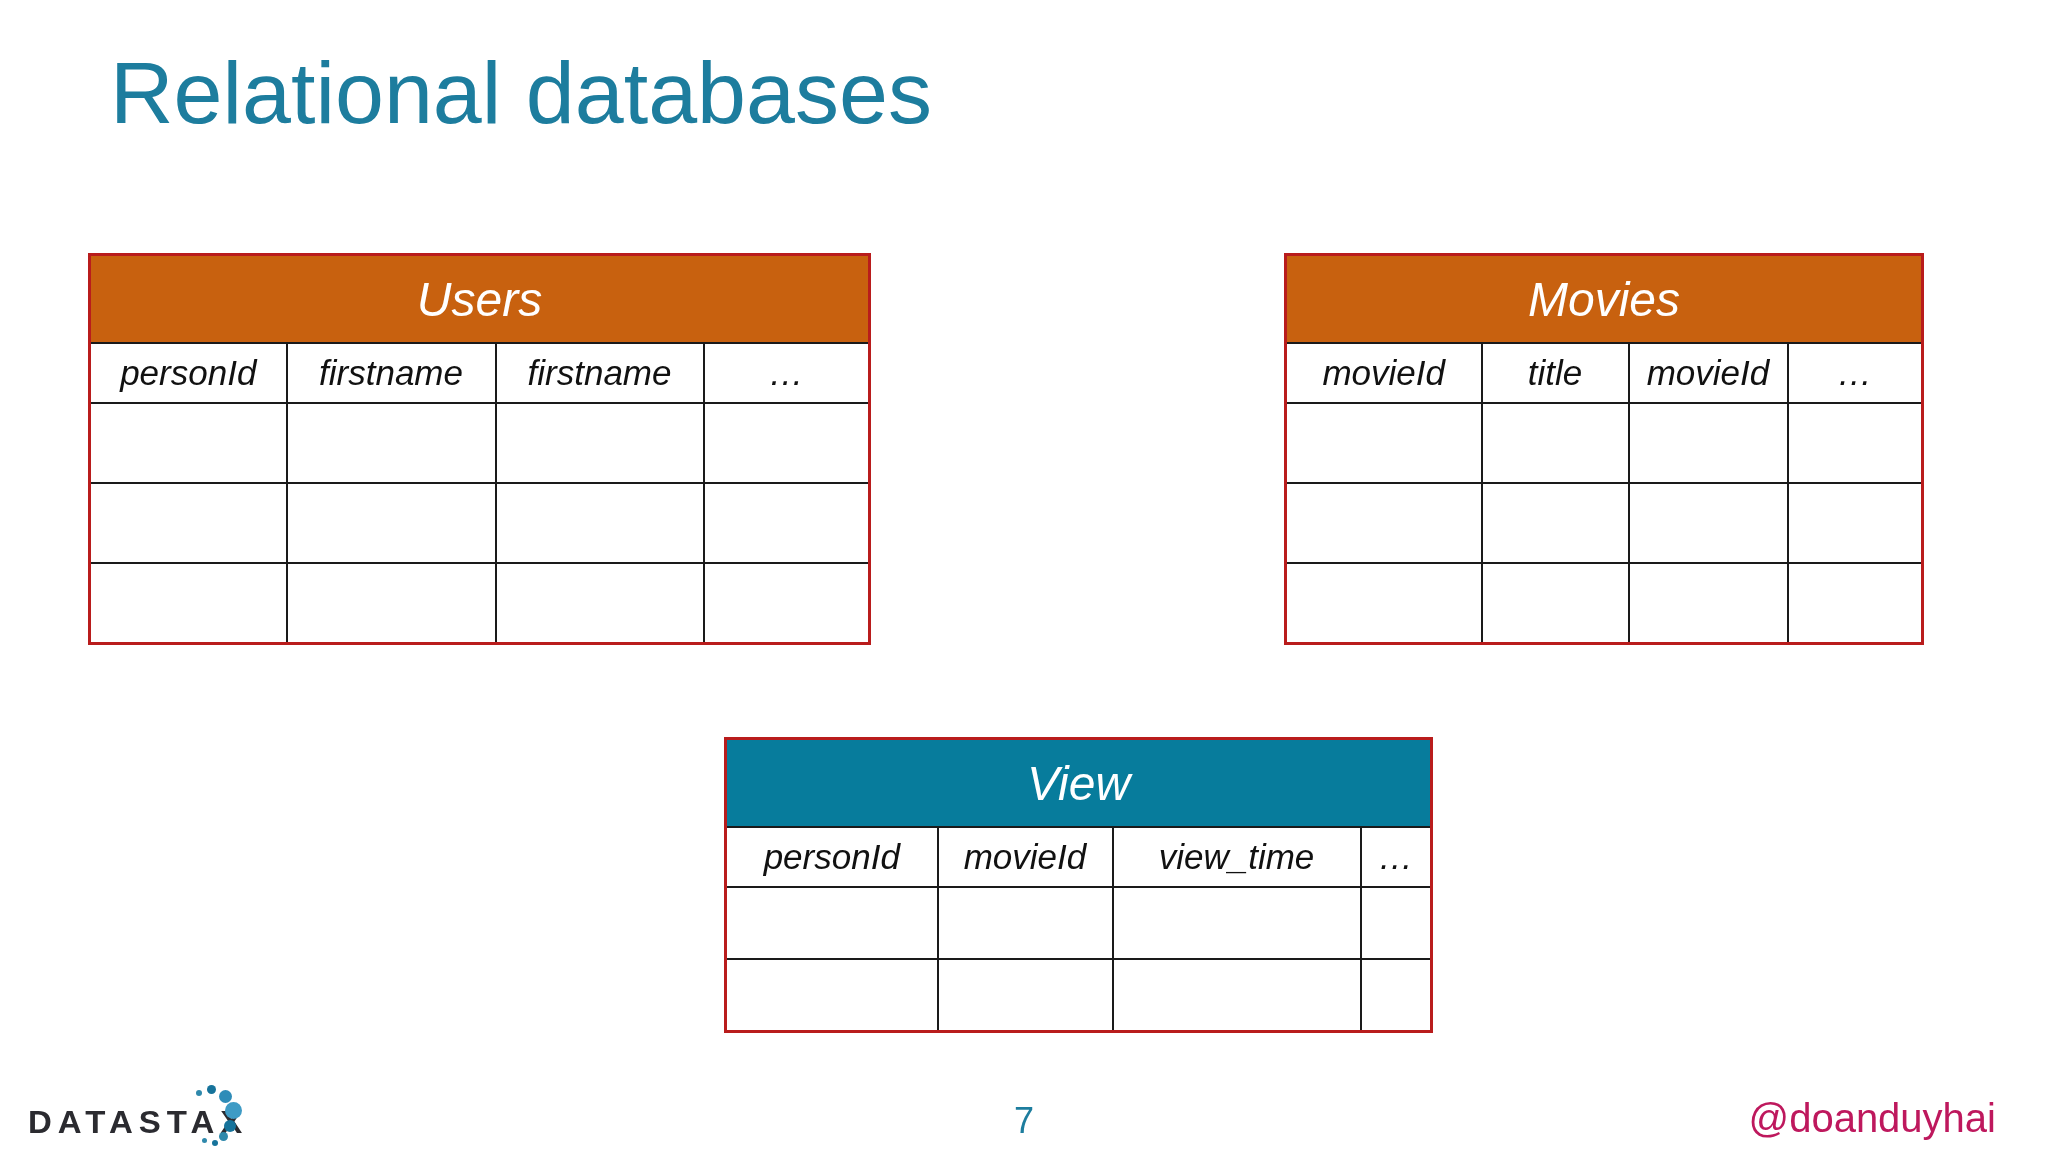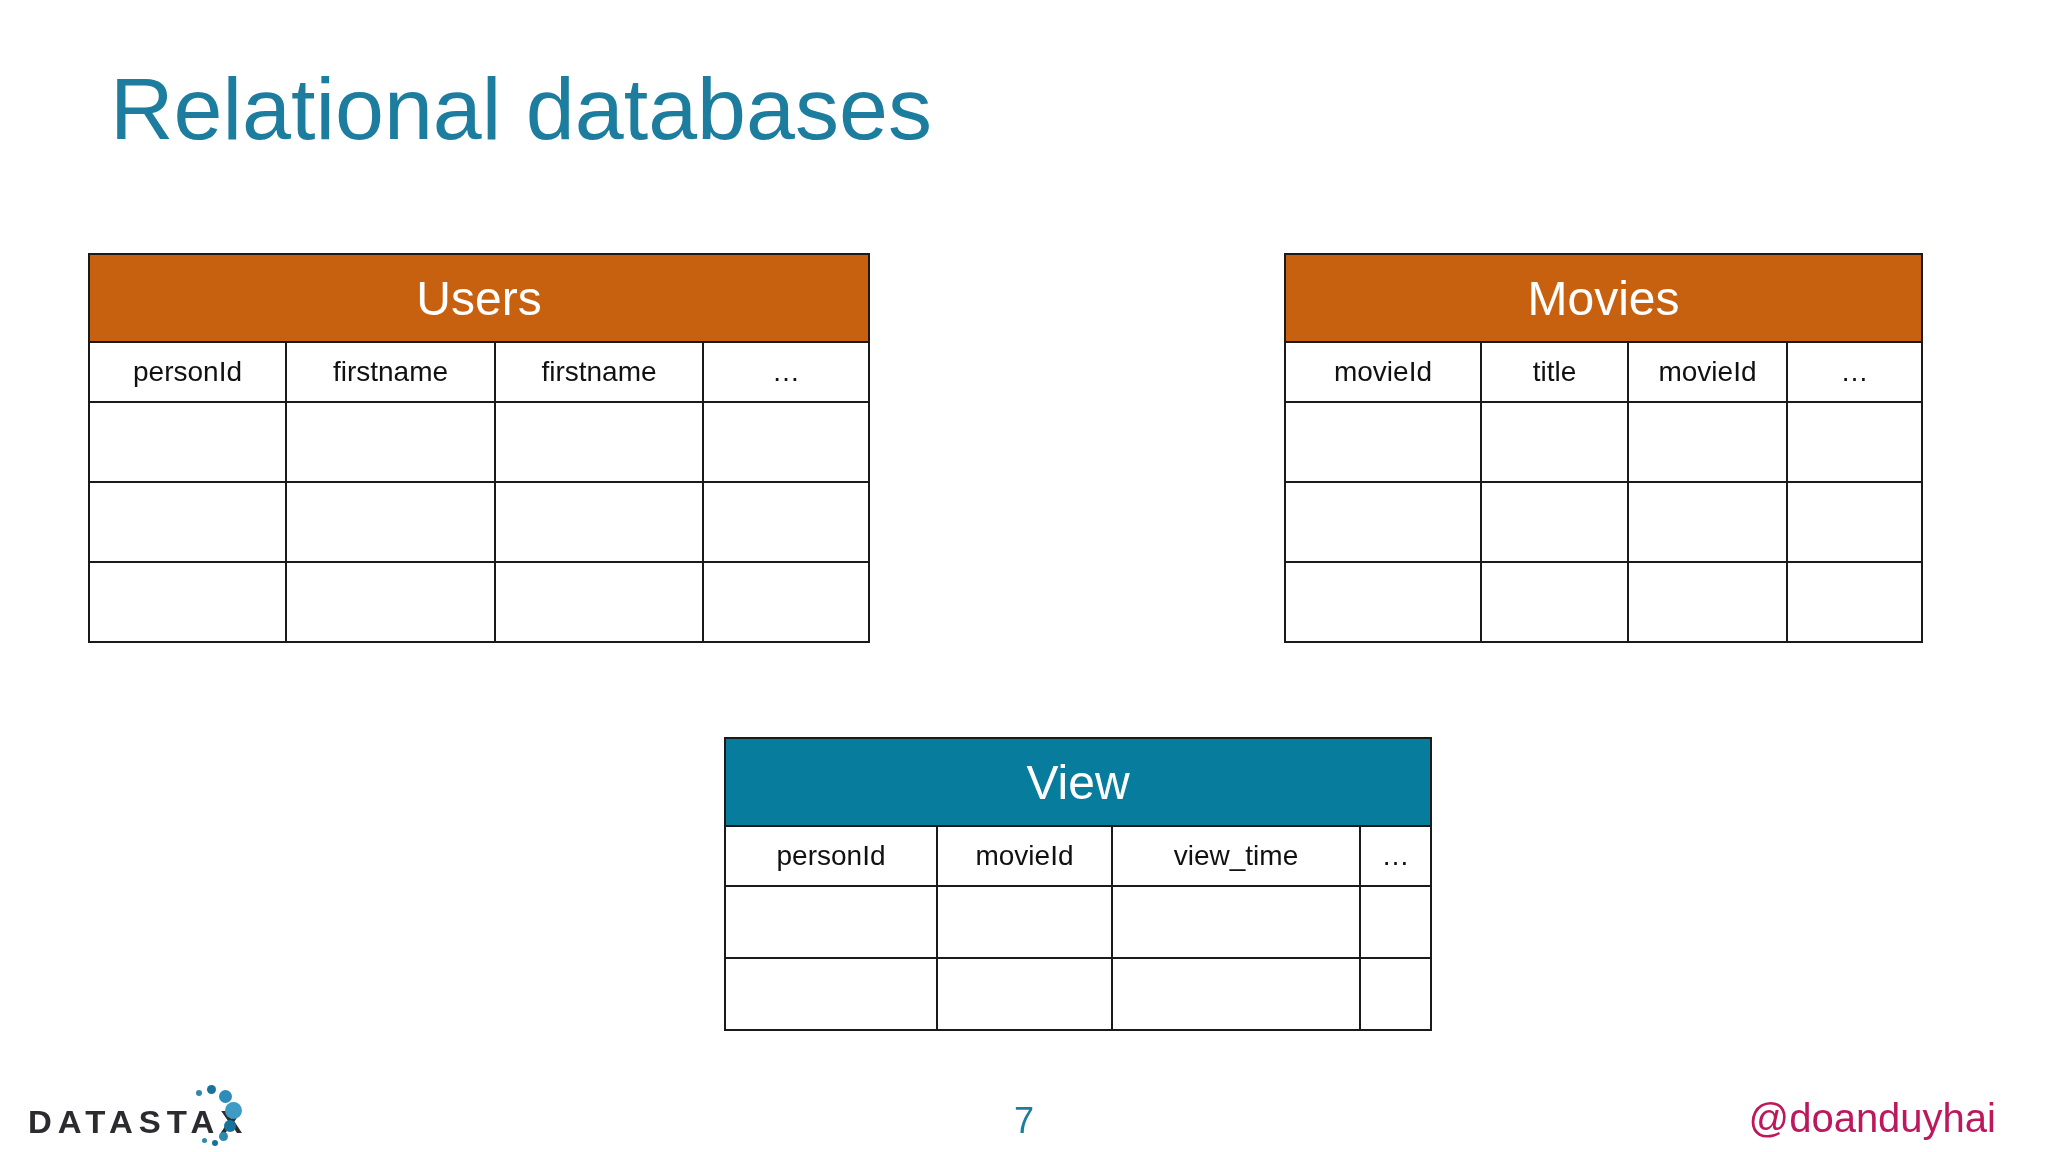--- a/index.html
+++ b/index.html
@@ -11,51 +11,52 @@
   .slide {
     position: relative;
     width: 2048px;
     height: 1152px;
     background: #ffffff;
     overflow: hidden;
   }
   .slide-title {
     position: absolute;
     left: 110px;
-    top: 58px;
+    top: 42px;
     font-size: 88px;
     font-weight: 400;
     color: #1d7d9e;
     letter-spacing: 0px;
     white-space: nowrap;
   }
   table.dbtable {
     position: absolute;
     border-collapse: collapse;
     table-layout: fixed;
     background: #d946ef;
-    border: 1px solid #b91c1c;
+    border: 3px solid #b91c1c;
+    font-style: italic;
   }
   table.dbtable th, table.dbtable td {
     border: 2px solid #1a1a1a;
     padding: 0;
     overflow: hidden;
   }
   .title-cell {
     color: #ffffff;
     font-size: 48px;
     font-weight: 400;
     text-align: center;
     vertical-align: middle;
     height: 86px;
   }
   .tbl-orange .title-cell { background: #c8610f; }
   .tbl-teal   .title-cell { background: #077c9c; }
   .colhead th {
-    font-size: 28px;
+    font-size: 35px;
     font-weight: 400;
     color: #111111;
     text-align: center;
     vertical-align: middle;
     height: 58px;
     background: #ffffff;
   }
   .row-users td, .row-movies td { height: 78px; background: #ffffff; }
   .row-view td { height: 70px; background: #ffffff; }
 

